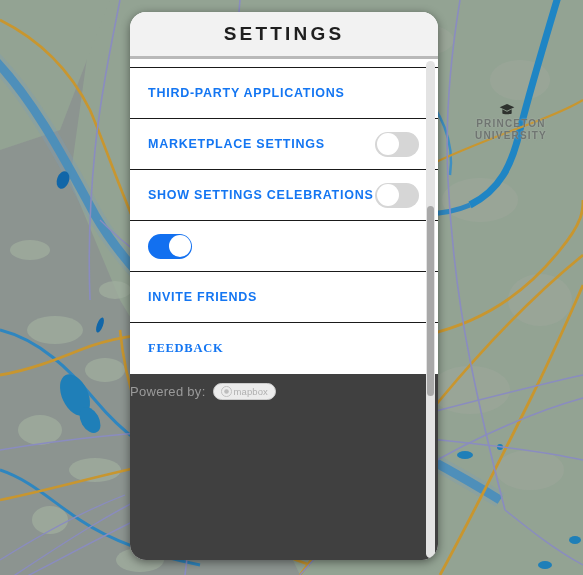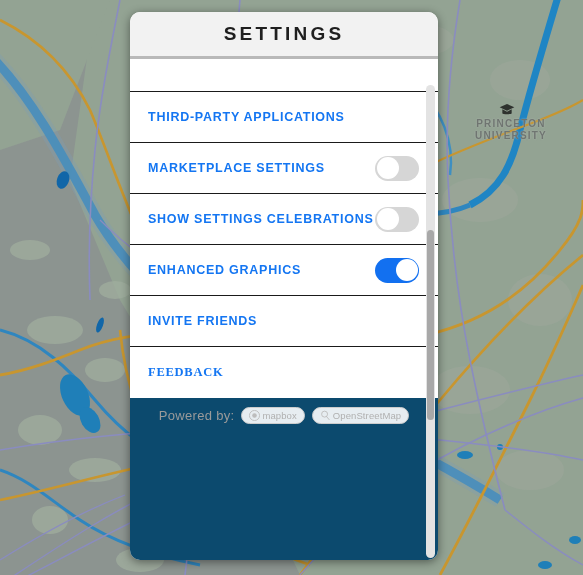--- a/index.html
+++ b/index.html
@@ -36,21 +36,21 @@
     left: 499px; top: 103px;
     width: 16px; height: 14px;
     color: #3b3f3b;
   }
 
   
   #settings-panel {
     position: absolute;
     left: 130px; top: 12px;
     width: 308px; height: 548px;
-    border-radius: 10px;
+    border-radius: 16px;
     background: #ffffff;
     box-shadow: 0 2px 10px rgba(0,0,0,.45);
     display: flex;
     flex-direction: column;
     overflow: hidden;
   }
 
   #panel-header {
     flex: 0 0 auto;
     height: 47px;
@@ -64,22 +64,21 @@
     font-size: 19px;
     font-weight: 700;
     letter-spacing: 3.2px;
     color: #1f1f1f;
   }
 
   #panel-scroll {
     position: relative;
     flex: 1 1 auto;
     overflow: hidden;
-    background: #0c4a6e;
-    margin-top: 24px;
+    background: #404040;
   }
 
   .settings-row {
     position: relative;
     height: 51px;
     border-bottom: 1.5px solid #1a1a1a;
     display: flex;
     align-items: center;
     padding: 0 19px 0 18px;
     background: #fff;
@@ -111,21 +110,21 @@
     border-radius: 50%;
     background: #ffffff;
   }
   .toggle.on { background: #1270f0; }
   .toggle.on .knob { left: auto; right: 1.5px; }
 
   
   #attribution-bar {
     display: flex;
     align-items: center;
-    justify-content: center;
+    justify-content: flex-start;
     gap: 7px;
     padding: 9px 0 0 0;
   }
   #powered-by-label {
     color: #9a9a9a;
     font-size: 13px;
     letter-spacing: .3px;
   }
   .attrib-badge {
     display: inline-flex;
@@ -271,21 +270,20 @@
 
     <div class="settings-row">
       <span class="row-label">SHOW SETTINGS CELEBRATIONS</span>
       <span class="toggle">
         <span class="knob"></span>
       </span>
     </div>
 
 
     <div class="settings-row">
-      <span class="row-label">ENHANCED GRAPHICS</span>
       <span class="toggle on">
         <span class="knob"></span>
       </span>
     </div>
 
     <div class="settings-row">
       <span class="row-label">INVITE FRIENDS</span>
     </div>
 
     <div class="settings-row no-rule">
@@ -296,27 +294,20 @@
       <span id="powered-by-label">Powered by:</span>
 
       <span class="attrib-badge">
         <svg width="11" height="11" viewBox="0 0 24 24">
           <circle cx="12" cy="12" r="11" fill="none" stroke="#bdbdbd" stroke-width="2"></circle>
           <circle cx="12" cy="12" r="5" fill="#bdbdbd"></circle>
         </svg>
         <span>mapbox</span>
       </span>
 
-      <span class="attrib-badge">
-        <svg width="11" height="11" viewBox="0 0 24 24">
-          <circle cx="10" cy="9" r="6.5" fill="none" stroke="#bdbdbd" stroke-width="2"></circle>
-          <line x1="14" y1="14" x2="20" y2="21" stroke="#bdbdbd" stroke-width="2" stroke-linecap="round"></line>
-        </svg>
-        <span>OpenStreetMap</span>
-      </span>
     </div>
 
     <div id="panel-scrollbar">
       <div id="panel-scrollbar-thumb"></div>
     </div>
 
   </div>
 </div>
 
 </body></html>

